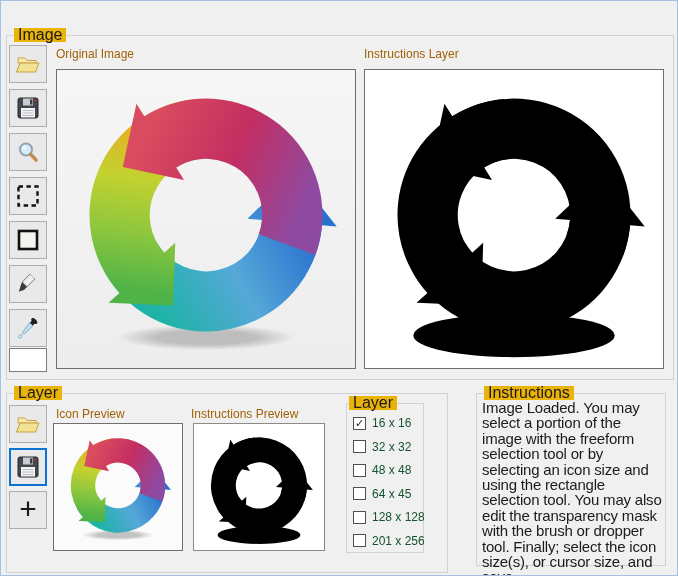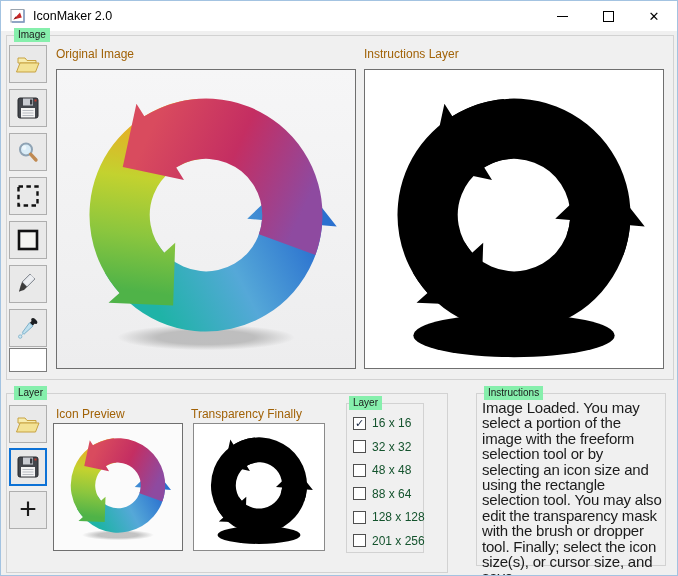--- a/index.html
+++ b/index.html
@@ -8,21 +8,21 @@
   .titlebar{position:absolute;left:0;top:0;width:100%;height:30px;background:#ffffff;display:flex;align-items:center;}
   .appicon{margin-left:8px;width:18px;height:18px;flex:0 0 auto;}
   .title{margin-left:6px;font-size:12.5px;color:#000;}
   .wincontrols{position:absolute;right:0;top:0;height:30px;display:flex;}
   .winbtn{width:46px;height:30px;display:flex;align-items:center;justify-content:center;}
   .glyph-min{width:11px;height:1px;background:#000;}
   .glyph-max{width:9px;height:9px;border:1px solid #000;}
   .glyph-close{font-size:13px;color:#000;line-height:1;}
   
   .group{position:absolute;border:1px solid #d2d2d2;background:transparent;}
-  .group-label{position:absolute;top:-8px;left:7px;background:#86efac;padding:0 4px;font-size:10px;color:#1a1a1a;line-height:14px;}
+  .group-label{position:absolute;top:-8px;left:7px;background:#eab308;padding:0 4px;font-size:16px;color:#1a1a1a;line-height:14px;}
   
   .toolbtn{position:absolute;left:8px;width:38px;height:38px;box-sizing:border-box;background:#e9e9e9;border:1px solid #aeaeae;display:flex;align-items:center;justify-content:center;padding:0;}
   .toolbtn.selected{border:2px solid #0d72d6;}
   .swatch{position:absolute;left:8px;width:38px;height:24px;box-sizing:border-box;background:#ffffff;border:1px solid #7d7d7d;}
   .plusglyph{font-size:30px;font-weight:100;color:#1a1a1a;line-height:1;margin-top:-3px;}
   
   .canvas-label{position:absolute;font-size:12px;color:#a16207;}
   .canvas{position:absolute;box-sizing:border-box;border:1px solid #6f6f6f;display:flex;align-items:center;justify-content:center;}
   .canvas.graybg{background:linear-gradient(180deg,#f6f6f7,#ededee);}
   .canvas.whitebg{background:#ffffff;}
@@ -33,40 +33,20 @@
   .cb{width:13px;height:13px;box-sizing:border-box;background:#fff;border:1px solid #4f4f4f;font-size:11px;line-height:11px;text-align:center;color:#16233f;flex:0 0 auto;}
   .cbl{margin-left:6px;font-size:12px;color:#14532d;white-space:nowrap;}
   
   .instr-text{position:absolute;left:481px;top:399px;width:180px;font-size:15px;line-height:15.4px;color:#1b1b1b;letter-spacing:-0.2px;}
 </style>
 </head>
 <body>
 
 <div class="window">
 
-  <div class="titlebar">
-    <svg class="appicon" viewBox="0 0 18 18">
-      <rect x="2" y="2.5" width="13" height="12.5" fill="#ffffff" stroke="#9aa4ae" stroke-width="1"></rect>
-      <path d="M15 3 L15 15 L3 15" fill="none" stroke="#7d98c0" stroke-width="1.4"></path>
-      <path d="M4.5 12.5 L11 5.5 L12.8 10.5 L8.5 11.5 Z" fill="#c62828"></path>
-      <path d="M4.5 12.5 L8 10.8 L6.5 9.5 Z" fill="#8e1f1f"></path>
-    </svg>
-    <span class="title">IconMaker 2.0</span>
-    <div class="wincontrols">
-      <div class="winbtn">
-          <span class="glyph-min"></span>
-        </div>
-      <div class="winbtn">
-          <span class="glyph-max"></span>
-        </div>
-      <div class="winbtn">
-          <span class="glyph-close">✕</span>
-        </div>
-    </div>
-  </div>
 
   <div class="group" style="left:5px;top:34px;width:666px;height:343px;">
     <span class="group-label">Image</span>
   </div>
 
   <button class="toolbtn" style="top:44px;">
     <svg width="26" height="22" viewBox="0 0 26 22">
       <path d="M3 5 L10 5 L12 7.5 L21 7.5 L21 10 L3 10 Z" fill="#f7ecae" stroke="#c7a242" stroke-width="1"></path>
       <path d="M5 10 L24 10 L20.5 19 L1.5 19 Z" fill="#f3e294" stroke="#c7a242" stroke-width="1"></path>
     </svg>
@@ -215,21 +195,21 @@
             <stop offset="1.00" stop-color="#d94b5e"></stop>
           </linearGradient>
         </defs>
         <ellipse cx="150" cy="270" rx="90" ry="13" fill="url(#sh2)" opacity="0.6"></ellipse>
         <path d="M47.8,205.0 A118 118 0 0 0 267.6,156.3 L282.5,157.6 L240.2,103.9 L191.8,149.7 L206.8,151.0 A57 57 0 0 1 100.6,174.5 Z" fill="url(#gr2_0)"></path>
         <path d="M139.7,28.4 A118 118 0 0 0 62.3,225.0 L51.2,235.0 L116.7,237.6 L118.8,174.1 L107.6,184.1 A57 57 0 0 1 145.0,89.2 Z" fill="url(#gr2_1)"></path>
         <path d="M260.9,186.4 A118 118 0 0 0 87.5,45.9 L79.5,33.2 L65.6,97.3 L127.7,110.4 L119.8,97.7 A57 57 0 0 1 203.6,165.5 Z" fill="url(#gr2_2)"></path>
       </svg>
   </div>
 
-  <span class="canvas-label" style="left:190px;top:406px;">Transparency Finally</span>
+  <span class="canvas-label" style="left:190px;top:406px;">Instructions Preview</span>
   <div class="canvas whitebg" style="left:192px;top:422px;width:132px;height:128px;border-color:#8a8a8a;">
     <svg width="122" height="122" viewBox="0 0 300 300">
         <defs></defs>
         <ellipse cx="150" cy="268" rx="102" ry="22" fill="#000"></ellipse>
         <path d="M47.8,205.0 A118 118 0 0 0 267.6,156.3 L282.5,157.6 L240.2,103.9 L191.8,149.7 L206.8,151.0 A57 57 0 0 1 100.6,174.5 Z" fill="#000"></path>
         <path d="M139.7,28.4 A118 118 0 0 0 62.3,225.0 L51.2,235.0 L116.7,237.6 L118.8,174.1 L107.6,184.1 A57 57 0 0 1 145.0,89.2 Z" fill="#000"></path>
         <path d="M260.9,186.4 A118 118 0 0 0 87.5,45.9 L79.5,33.2 L65.6,97.3 L127.7,110.4 L119.8,97.7 A57 57 0 0 1 203.6,165.5 Z" fill="#000"></path>
       </svg>
   </div>
 
@@ -243,21 +223,21 @@
         <div class="cbrow">
           <span class="cb"></span>
           <span class="cbl">32 x 32</span>
         </div>
         <div class="cbrow">
           <span class="cb"></span>
           <span class="cbl">48 x 48</span>
         </div>
         <div class="cbrow">
           <span class="cb"></span>
-          <span class="cbl">88 x 64</span>
+          <span class="cbl">64 x 45</span>
         </div>
         <div class="cbrow">
           <span class="cb"></span>
           <span class="cbl">128 x 128</span>
         </div>
         <div class="cbrow">
           <span class="cb"></span>
           <span class="cbl">201 x 256</span>
         </div>
       </div>

